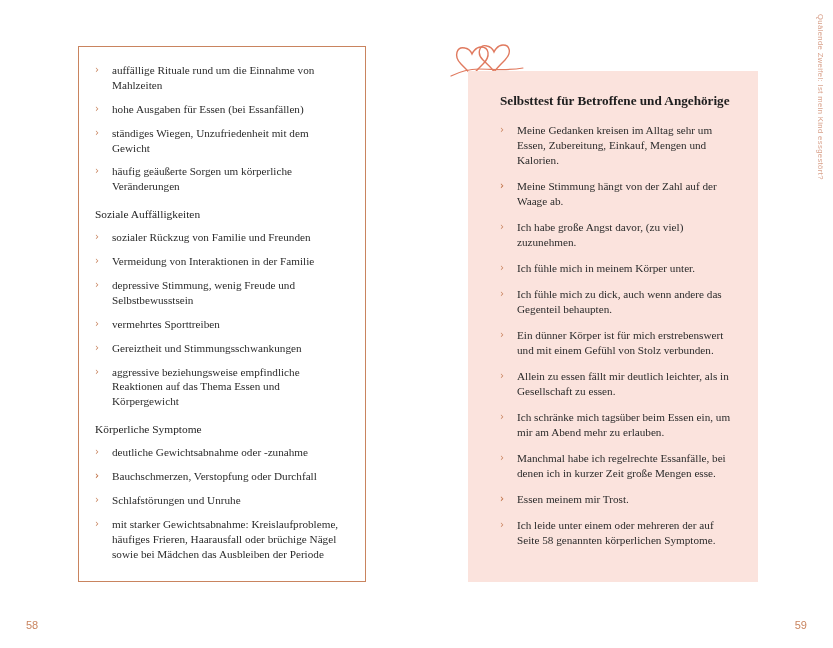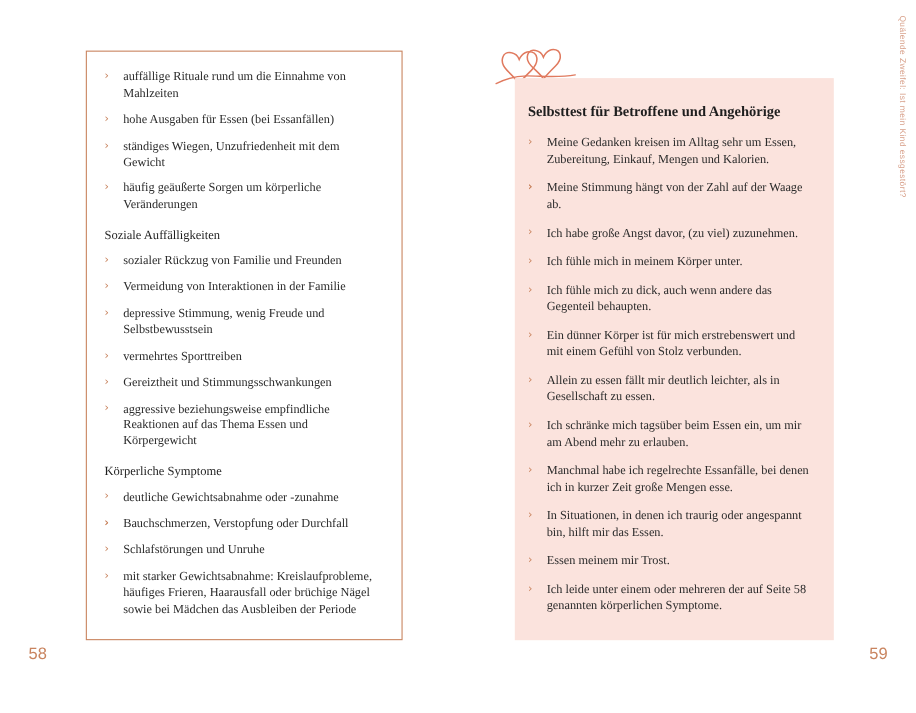--- a/index.html
+++ b/index.html
@@ -65,21 +65,21 @@
 
   
   .right-box {
     position: absolute;
     left: 468px;
     top: 71px;
     width: 290px;
     height: 511px;
     background: #fbe3dd;
     box-sizing: border-box;
-    padding: 18px 20px 10px 12px;
+    padding: 18px 20px 10px 32px;
   }
   .right-title {
     font-weight: bold;
     font-size: 13.2px;
     margin: 4px 0 14px 0;
     color: #1e1e1e;
   }
   .right-box ul.bullets li {
     margin-bottom: 11px;
     font-size: 11.2px;
@@ -106,22 +106,22 @@
     font-size: 7.6px;
     letter-spacing: 0.4px;
     writing-mode: vertical-rl;
     font-family: "Liberation Sans", sans-serif;
     white-space: nowrap;
   }
 
   
   .folio {
     position: absolute;
-    bottom: 45px;
-    font-size: 15px;
+    bottom: 17px;
+    font-size: 11px;
     color: #c9845f;
     font-family: "Liberation Sans", sans-serif;
   }
   .folio-left { left: 26px; }
   .folio-right { right: 26px; }
 </style>
 </head>
 <body>
 
 <div class="page">
@@ -170,21 +170,21 @@
       <li><span class="marker">›</span><span>Meine Gedanken kreisen im Alltag sehr um Essen, Zubereitung, Einkauf, Mengen und Kalorien.</span></li>
       <li><span class="marker">›</span></li>
       <li><span class="marker">›</span><span>Meine Stimmung hängt von der Zahl auf der Waage ab.</span></li>
       <li><span class="marker">›</span><span>Ich habe große Angst davor, (zu viel) zuzunehmen.</span></li>
       <li><span class="marker">›</span><span>Ich fühle mich in meinem Körper unter.</span></li>
       <li><span class="marker">›</span><span>Ich fühle mich zu dick, auch wenn andere das Gegenteil behaupten.</span></li>
       <li><span class="marker">›</span><span>Ein dünner Körper ist für mich erstrebenswert und mit einem Gefühl von Stolz verbunden.</span></li>
       <li><span class="marker">›</span><span>Allein zu essen fällt mir deutlich leichter, als in Gesellschaft zu essen.</span></li>
       <li><span class="marker">›</span><span>Ich schränke mich tagsüber beim Essen ein, um mir am Abend mehr zu erlauben.</span></li>
       <li><span class="marker">›</span><span>Manchmal habe ich regelrechte Essanfälle, bei denen ich in kurzer Zeit große Mengen esse.</span></li>
-      <li><span class="marker">›</span><span>In Situationen, in denen ich traurig oder angespannt bin, hilft mir das Essen.</span></li>
+      <li><span class="marker">›</span></li>
       <li><span class="marker">›</span><span>Essen meinem mir Trost.</span></li>
       <li><span class="marker">›</span><span>Ich leide unter einem oder mehreren der auf Seite 58 genannten körperlichen Symptome.</span></li>
     </ul>
   </div>
 
   <div class="running-head">Quälende Zweifel: Ist mein Kind essgestört?</div>
   <div class="folio folio-right">59</div>
 
 </div>
 

